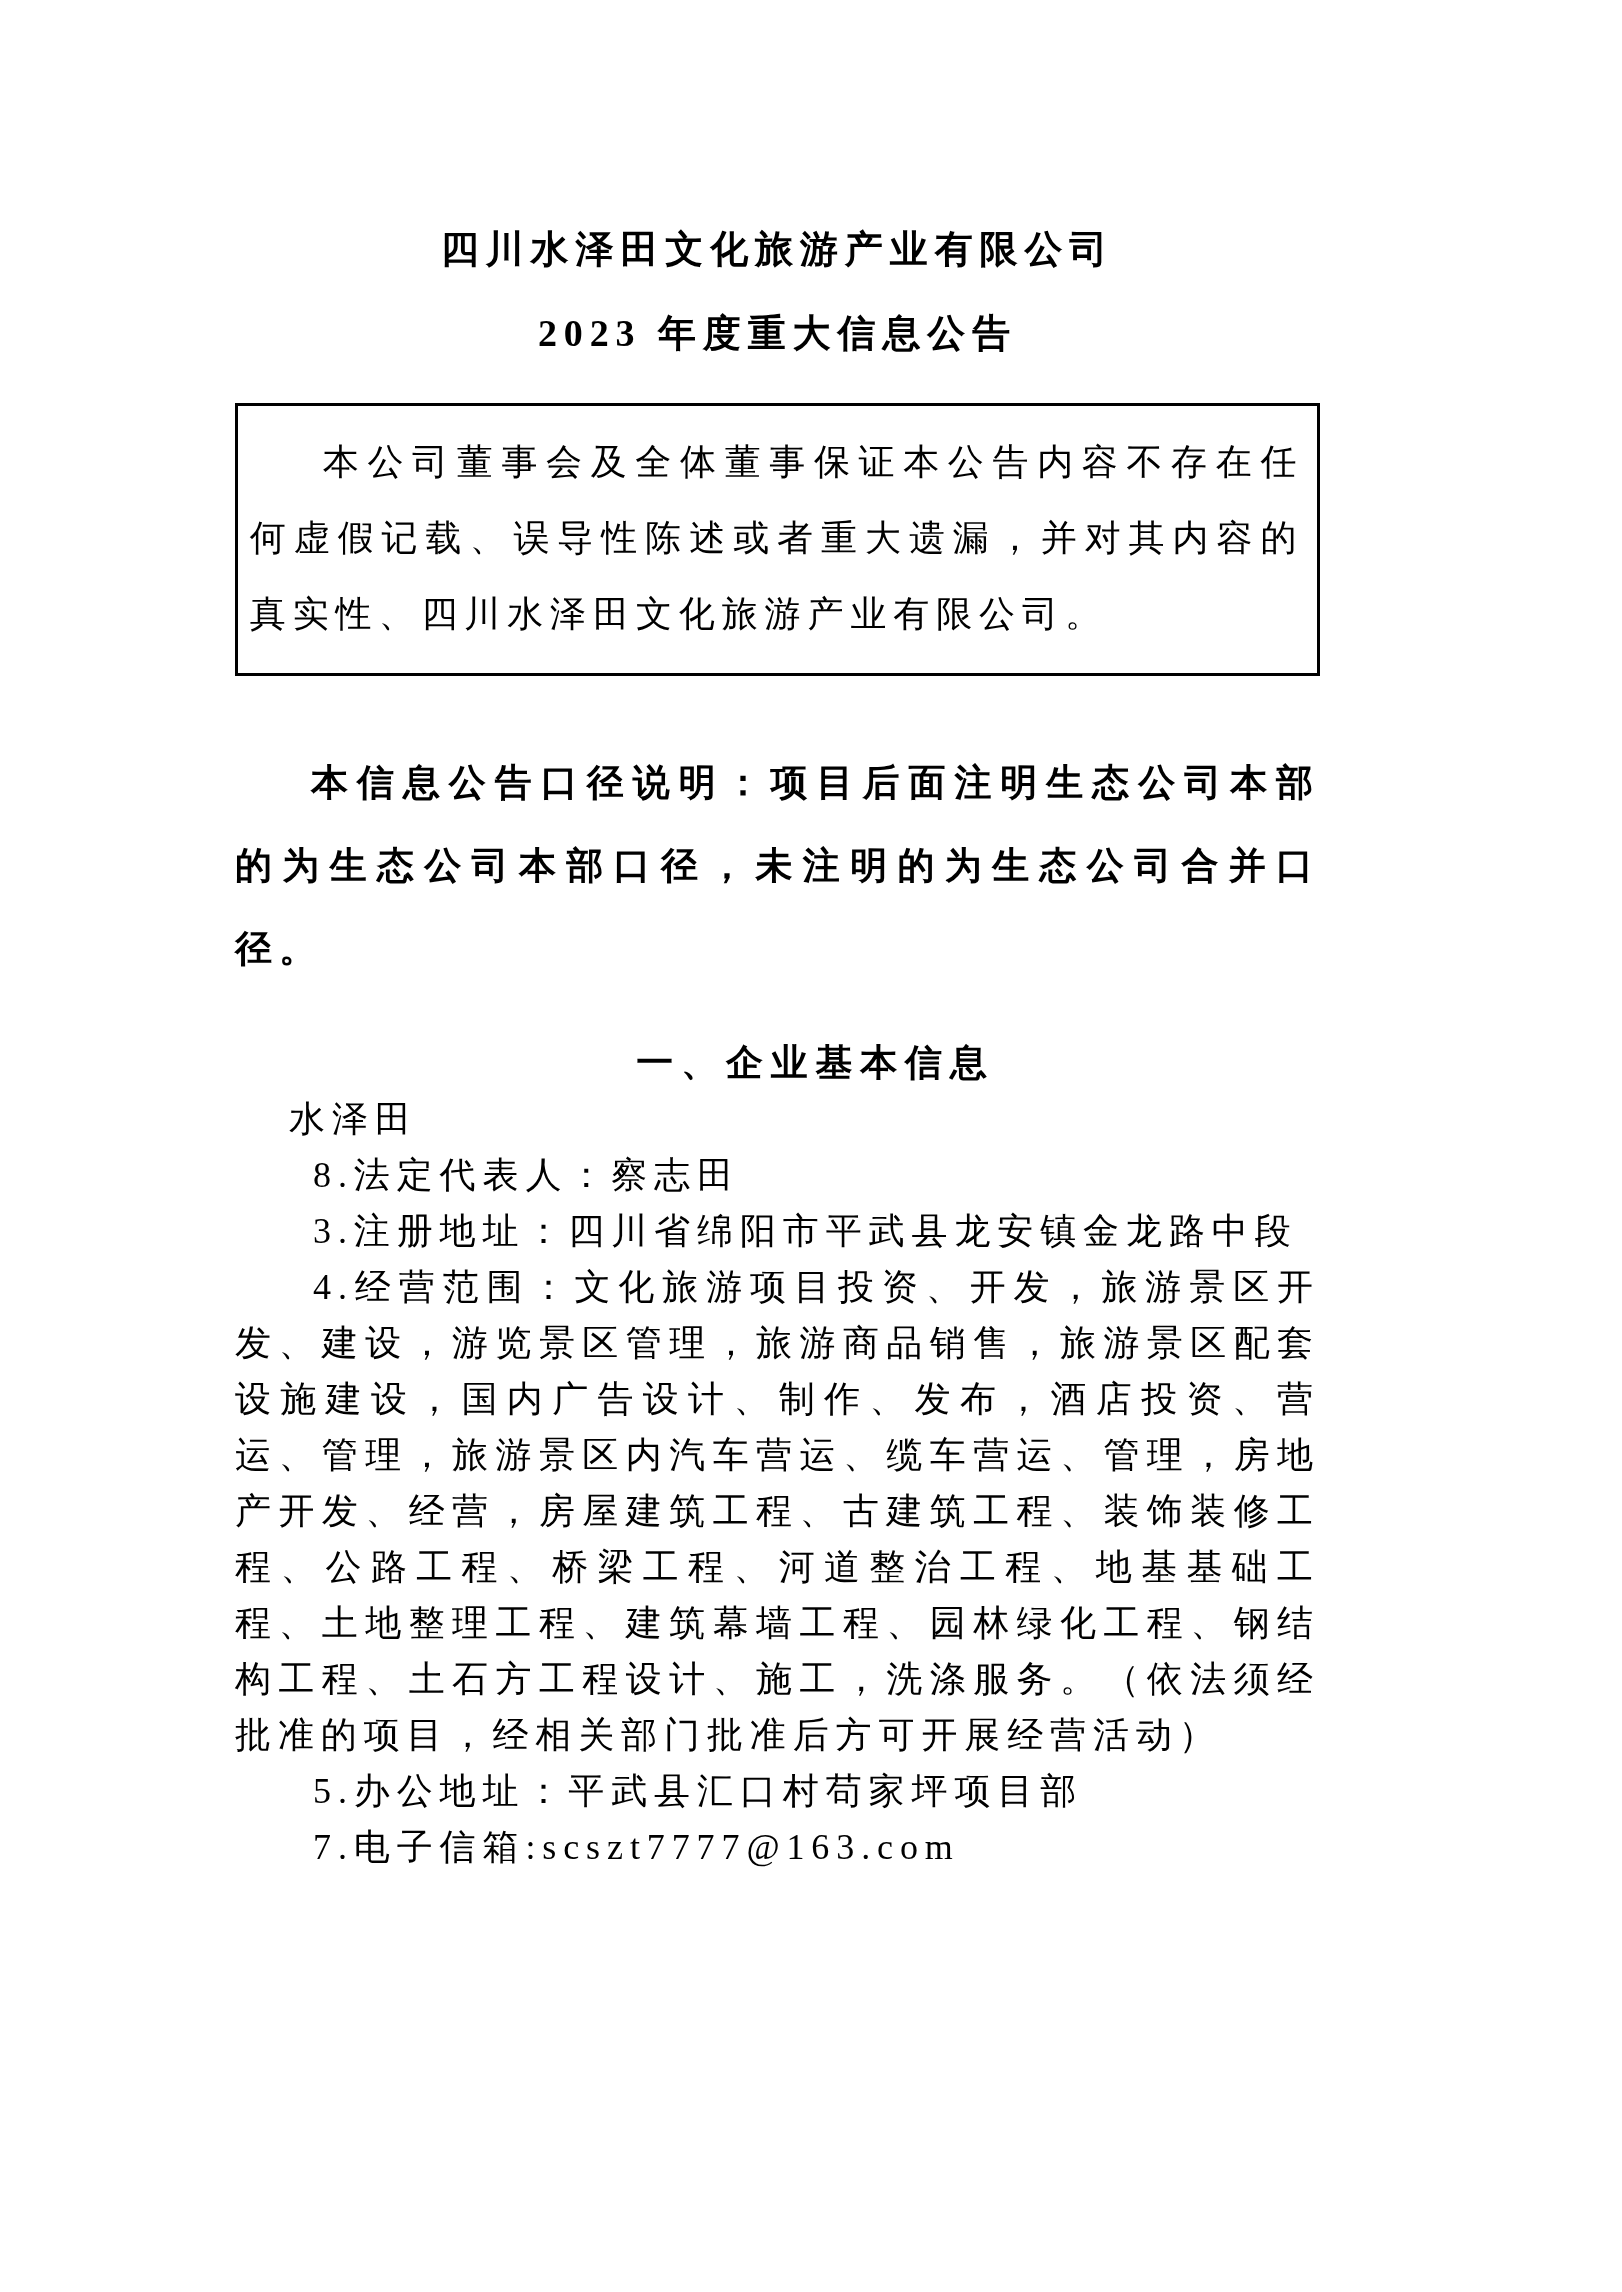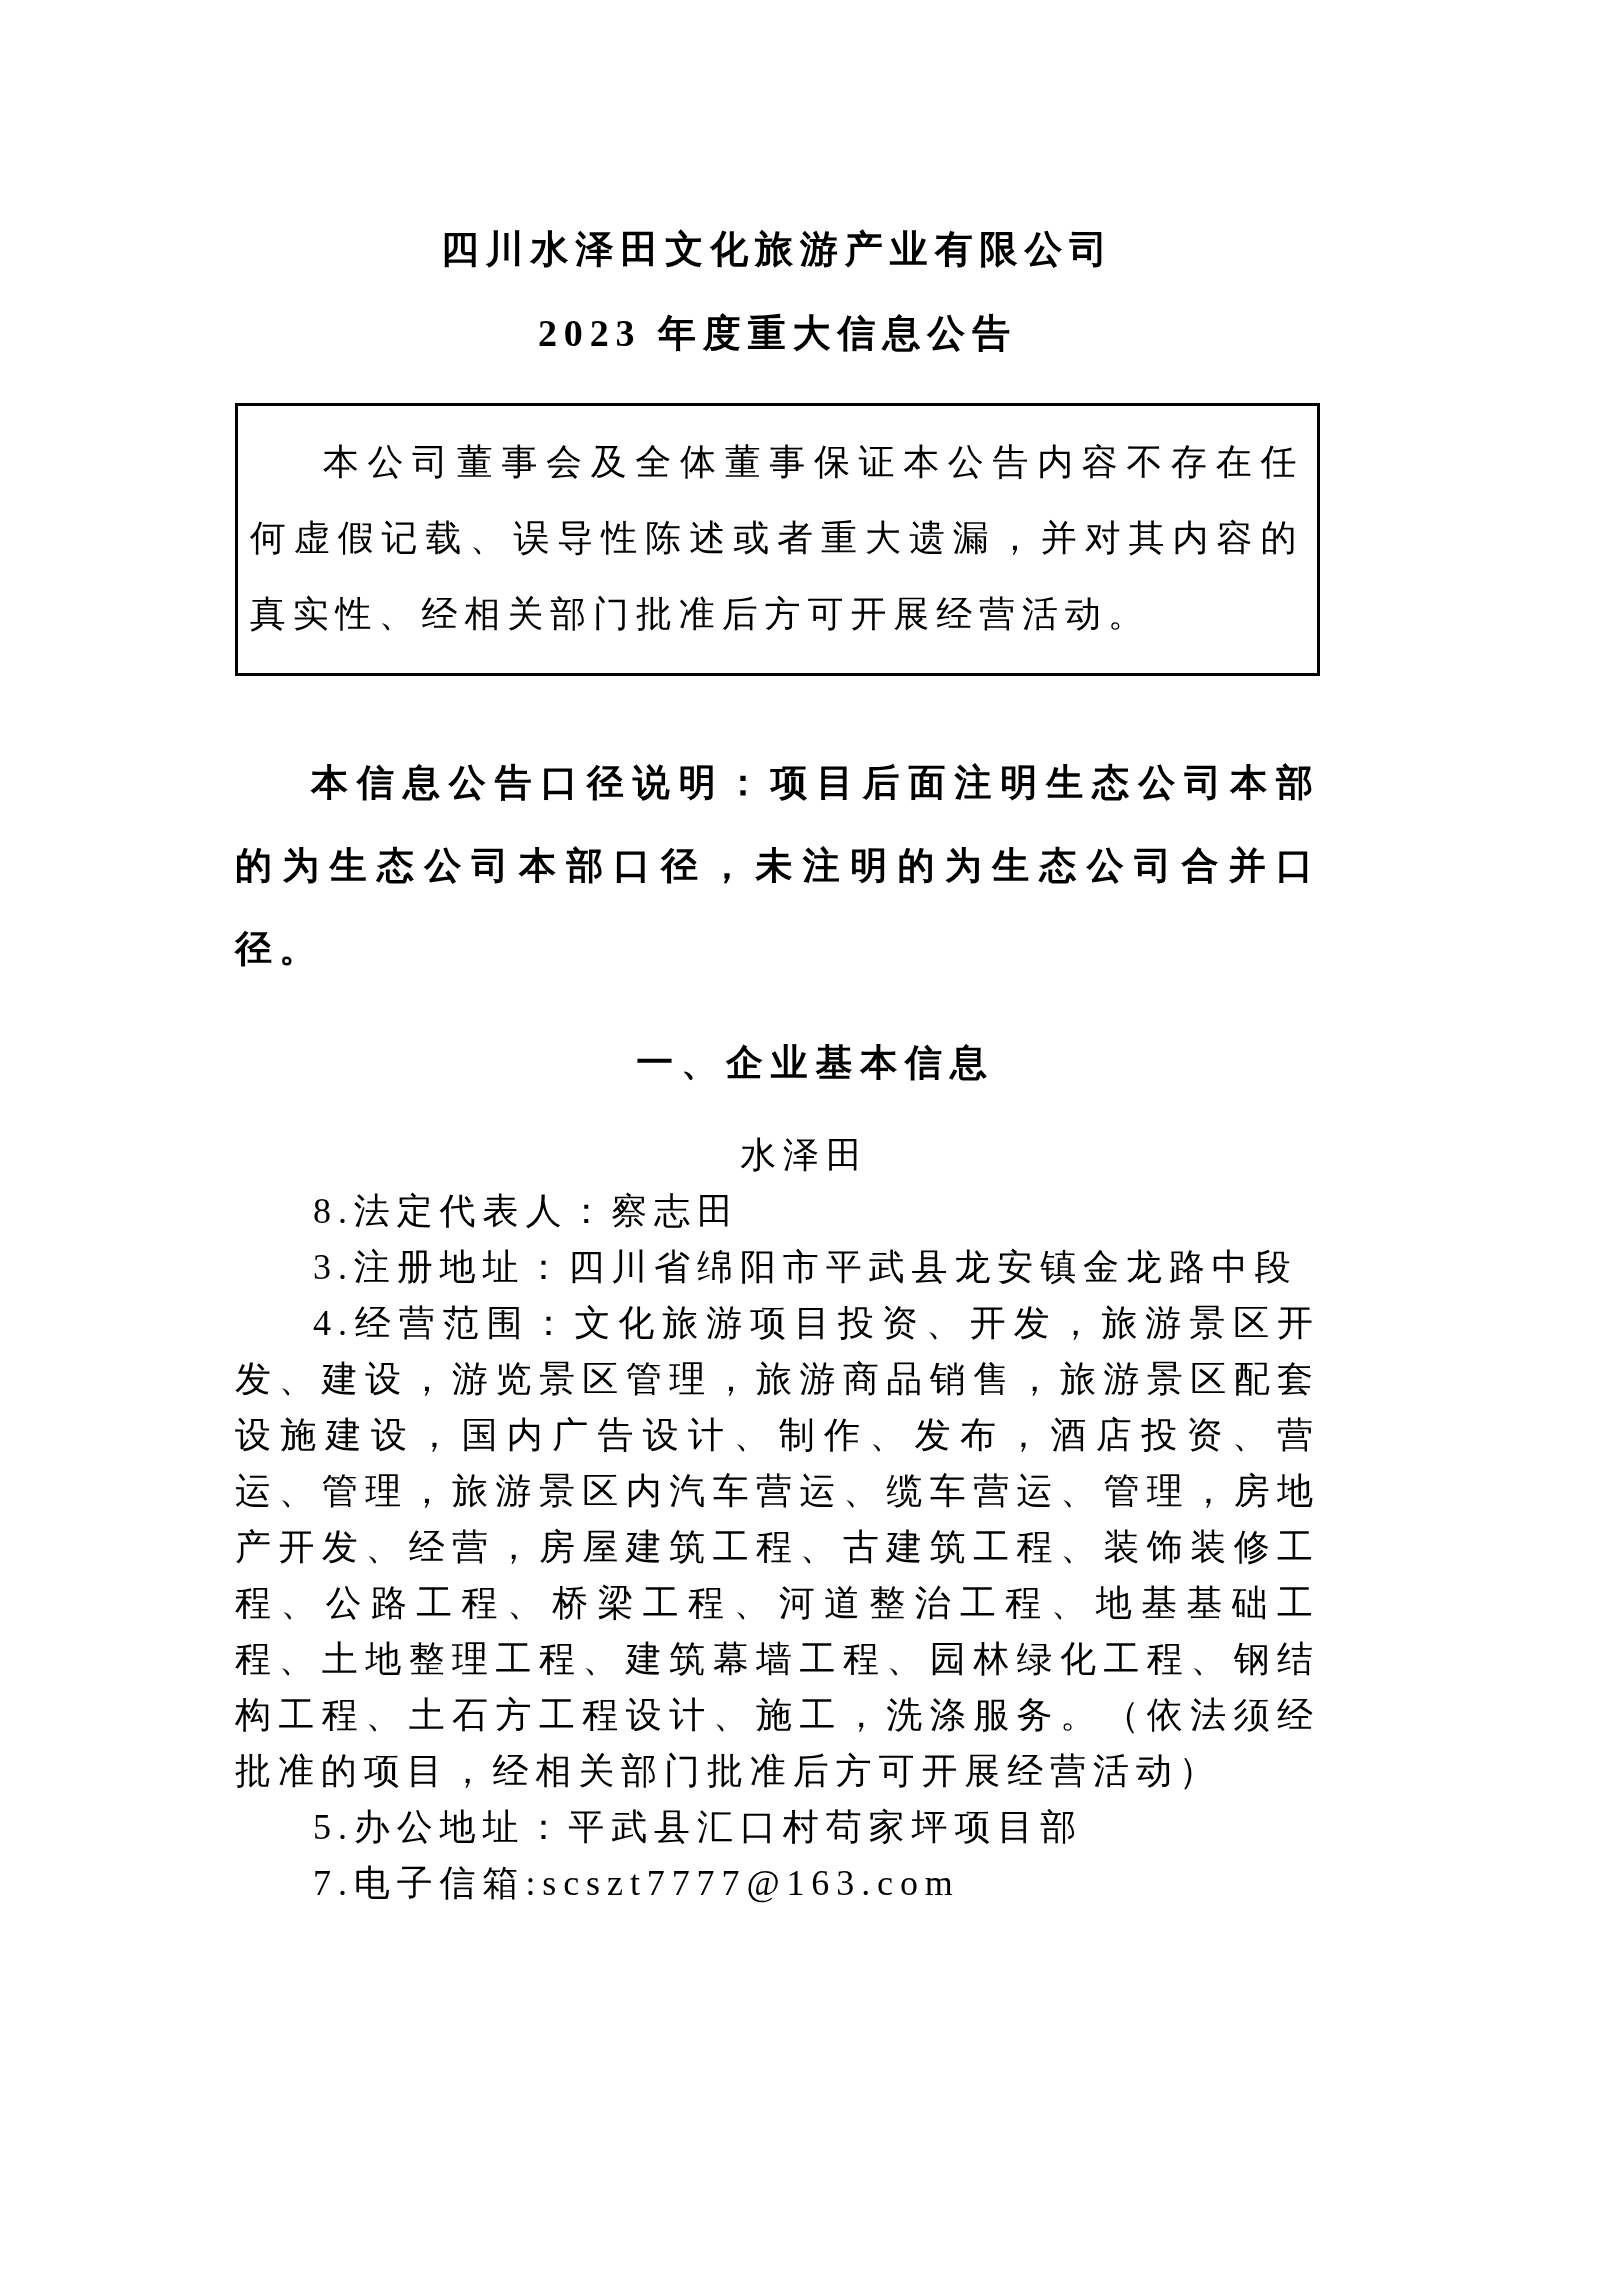--- a/index.html
+++ b/index.html
@@ -74,35 +74,34 @@
     letter-spacing: 6.9px;
     text-align: justify;
     text-indent: 78px;
   }
   .item-stretch {
     text-align-last: justify;
   }
   .item-wrapline {
     text-indent: 0;
     padding-left: 54px;
-    text-align: center;
-    margin-top: 36px;
+    text-align: left;
   }
 </style>
 </head>
 <body>
 
 <div class="page">
 
   <h1 class="title">四川水泽田文化旅游产业有限公司</h1>
 
   <h2 class="title title-second">2023 年度重大信息公告</h2>
 
   <div class="disclaimer-box">
-    <p class="disclaimer-text">本公司董事会及全体董事保证本公告内容不存在任何虚假记载、误导性陈述或者重大遗漏，并对其内容的真实性、经相关部门批准后方可开展经营活动。</p>
+    <p class="disclaimer-text">本公司董事会及全体董事保证本公告内容不存在任何虚假记载、误导性陈述或者重大遗漏，并对其内容的真实性、四川水泽田文化旅游产业有限公司。</p>
   </div>
 
   <p class="scope-note">本信息公告口径说明：项目后面注明生态公司本部的为生态公司本部口径，未注明的为生态公司合并口径。</p>
 
   <h3 class="section-heading">一、企业基本信息</h3>
 
   <p class="item item-wrapline">水泽田</p>
 
   <p class="item">8.法定代表人：察志田</p>
 

